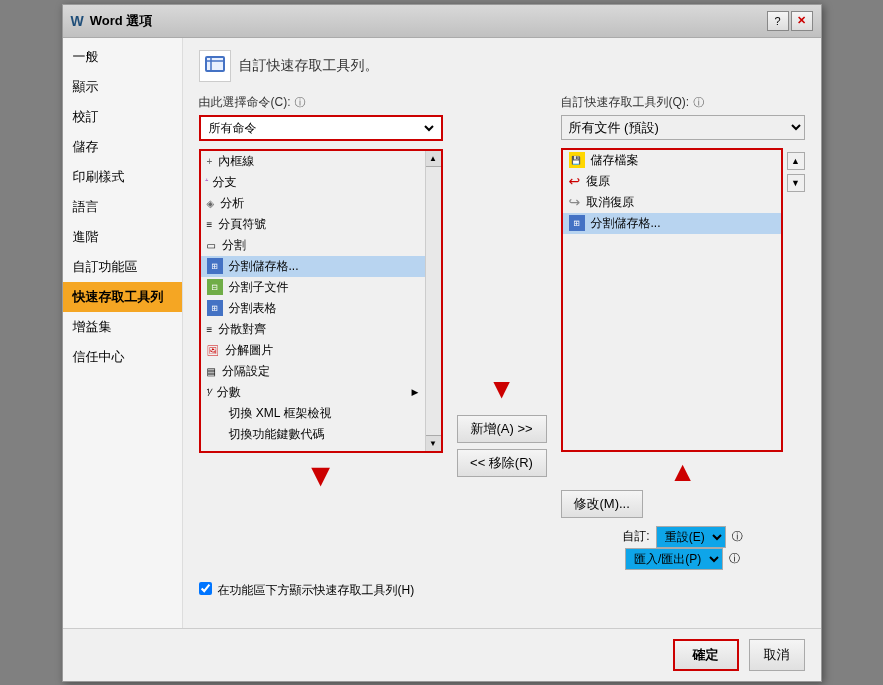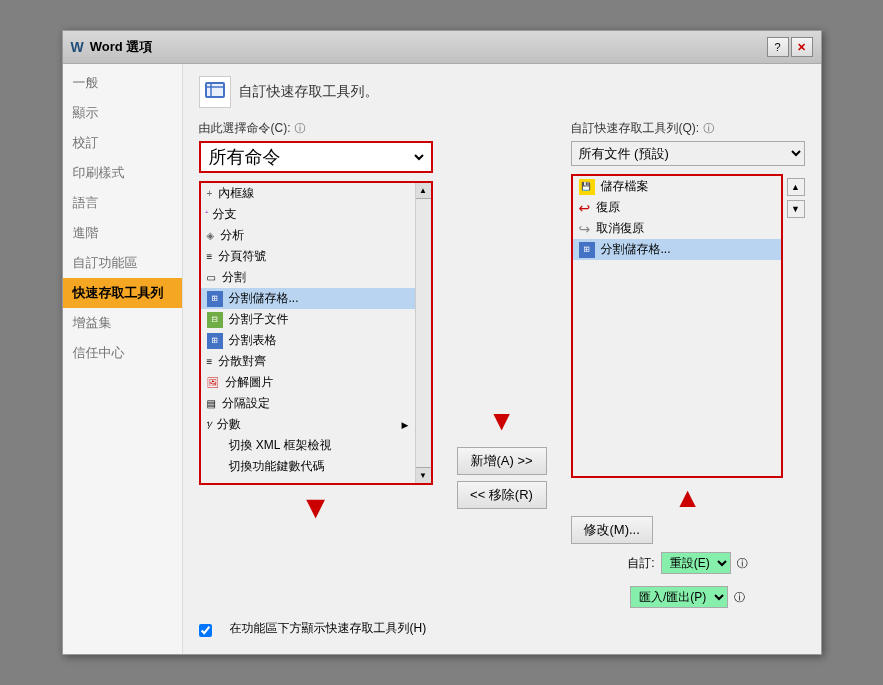--- a/index.html
+++ b/index.html
@@ -56,21 +56,21 @@
     }
     .sidebar {
       width: 120px;
       background: #f5f5f5;
       border-right: 1px solid #ddd;
       padding: 4px 0;
     }
     .sidebar-item {
       padding: 6px 10px;
       cursor: pointer;
-      color: #737373;
+      color: #000000;
       font-size: 13px;
     }
     .sidebar-item.active {
       background: #f5a623;
       color: #000;
       font-weight: bold;
     }
     .main-content {
       flex: 1;
       padding: 12px 16px;
@@ -117,21 +117,21 @@
       display: flex;
       align-items: center;
       justify-content: space-between;
       margin-bottom: 8px;
       cursor: pointer;
     }
     .select-box select {
       border: none;
       background: transparent;
       width: 100%;
-      font-size: 18px;
+      font-size: 12px;
       outline: none;
       cursor: pointer;
     }
     .list-item {
       padding: 2px 6px;
       font-size: 12px;
       cursor: pointer;
       display: flex;
       align-items: center;
       gap: 6px;
@@ -200,22 +200,22 @@
     }
     .bottom-section {
       margin-top: 12px;
       display: flex;
       align-items: center;
       gap: 8px;
       padding: 0 0 4px 0;
     }
     .checkbox-label {
       display: flex;
-      align-items: flex-end;
-      gap: 18px;
+      align-items: flex-start;
+      gap: 6px;
       font-size: 12px;
     }
     .dialog-footer {
       border-top: 1px solid #ccc;
       padding: 10px 16px;
       display: flex;
       justify-content: space-between;
       align-items: center;
       background: #f0f0f0;
     }
@@ -230,21 +230,21 @@
       display: flex;
       align-items: center;
       gap: 6px;
       font-size: 12px;
       justify-content: center;
     }
     .dropdown-small {
       border: 1px solid #aaa;
       padding: 2px 4px;
       font-size: 12px;
-      background: #86efac;
+      background: #0ea5e9;
       cursor: pointer;
     }
     .btn-confirm {
       border: 2px solid #c00;
       padding: 5px 18px;
       background: linear-gradient(to bottom, #f5f5f5, #e0e0e0);
       cursor: pointer;
       font-size: 13px;
       font-weight: bold;
     }
@@ -282,20 +282,21 @@
       <button class="title-btn close">✕</button>
     </div>
   </div>
 
   <div class="dialog-body">
 
     <div class="sidebar">
       <div class="sidebar-item">一般</div>
       <div class="sidebar-item">顯示</div>
       <div class="sidebar-item">校訂</div>
+      <div class="sidebar-item">儲存</div>
       <div class="sidebar-item">印刷樣式</div>
       <div class="sidebar-item">語言</div>
       <div class="sidebar-item">進階</div>
       <div class="sidebar-item">自訂功能區</div>
       <div class="sidebar-item active">快速存取工具列</div>
       <div class="sidebar-item">增益集</div>
       <div class="sidebar-item">信任中心</div>
     </div>
 
     <div class="main-content">
@@ -304,21 +305,21 @@
         <div class="icon-box">
           <svg width="24" height="24" viewBox="0 0 24 24" fill="none">
             <rect x="3" y="3" width="18" height="14" rx="1" stroke="#4472c4" stroke-width="2" fill="#e8f0fe"></rect>
             <line x1="3" y1="7" x2="21" y2="7" stroke="#4472c4" stroke-width="1.5"></line>
             <line x1="8" y1="3" x2="8" y2="17" stroke="#4472c4" stroke-width="1.5"></line>
           </svg>
         </div>
         <span class="section-title">自訂快速存取工具列。</span>
       </div>
 
-      <div style="display:flex; gap:14px;">
+      <div style="display:flex; gap:4px;">
 
         <div style="flex:1;">
           <div class="field-label">
             <span>由此選擇命令(C):</span>
             <span class="info">ⓘ</span>
           </div>
           <div class="select-box">
             <select>
               <option>所有命令</option>
             </select>
@@ -450,31 +451,38 @@
             <button class="btn btn-modify">修改(M)...</button>
           </div>
 
           <div class="custom-row" style="margin-top:8px;">
             <span>自訂:</span>
             <select class="dropdown-small">
               <option>重設(E)</option>
             </select>
             <span style="font-size:11px;">ⓘ</span>
           </div>
-          <div class="custom-row" style="margin-top:12px;">
+          <div class="custom-row" style="margin-top:0;">
             <select class="dropdown-small">
               <option>匯入/匯出(P)</option>
             </select>
             <span style="font-size:11px;">ⓘ</span>
           </div>
         </div>
       </div>
 
       <div class="bottom-section">
         <label class="checkbox-label">
           <input type="checkbox" checked="" style="">
           <span>在功能區下方顯示快速存取工具列(H)</span>
         </label>
       </div>
     </div>
   </div>
 
+  <div class="dialog-footer">
+    <div></div>
+    <div class="footer-right">
+      <button class="btn-confirm">確定</button>
+      <button class="btn-cancel">取消</button>
+    </div>
+  </div>
 </div>
 
 </body></html>

